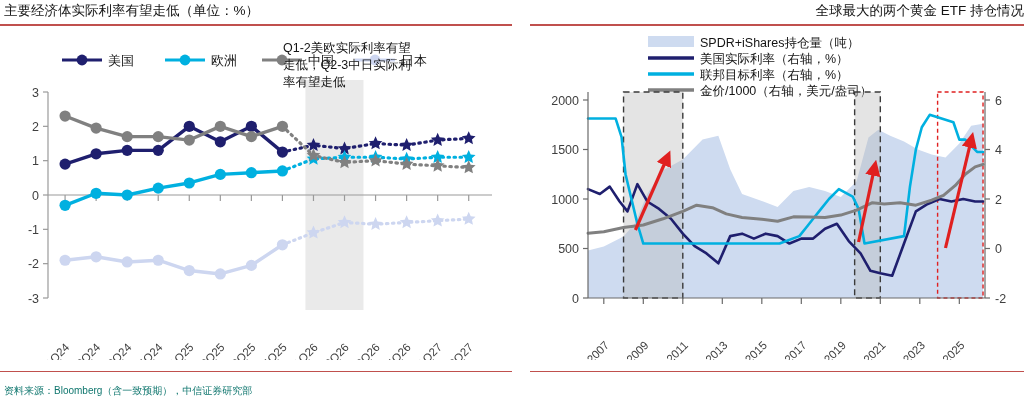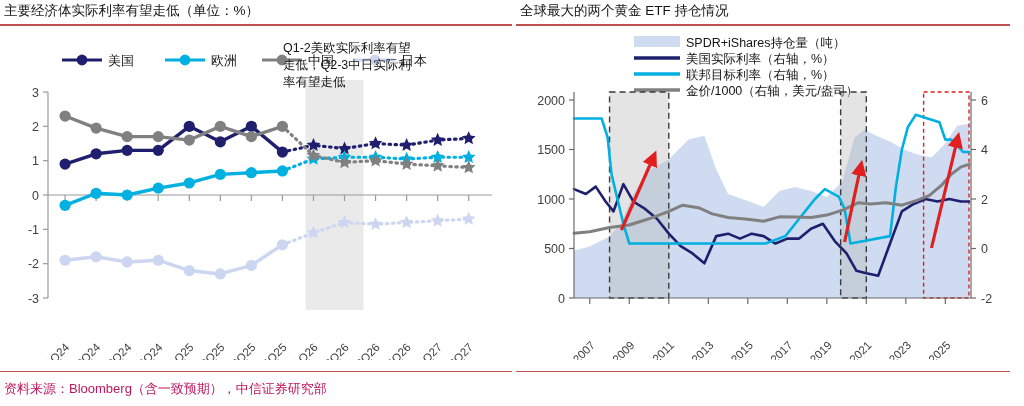--- a/index.html
+++ b/index.html
@@ -6,37 +6,37 @@
   html, body {
     width: 1024px; height: 406px;
     background: #ffffff;
     font-family: "Liberation Sans", "DejaVu Sans", sans-serif;
     overflow: hidden;
   }
   .page { position: relative; width: 1024px; height: 406px; }
 
   .panel { position: absolute; top: 0; height: 406px; }
   .panel-left  { left: 0;    width: 512px; }
-  .panel-right { left: 516px; width: 494px; }
+  .panel-right { left: 530px; width: 494px; text-align: right; }
 
   .panel-title {
     font-size: 13.5px; color: #141414; font-weight: 400;
     line-height: 18px; padding-left: 4px; padding-top: 2px;
     white-space: nowrap;
   }
   .title-rule {
     height: 1.5px; background: #c0504d; margin-top: 4px; width: 100%;
   }
   .foot-rule {
     position: absolute; left: 0; right: 0; bottom: 34px;
     height: 1.5px; background: #c0504d;
   }
   .source-note {
     position: absolute; left: 4px; bottom: 8px;
-    font-size: 13px; color: #be185d; white-space: nowrap;
+    font-size: 10px; color: #0f766e; white-space: nowrap;
   }
 
   .plot { position: absolute; left: 0; top: 30px; width: 100%; height: 330px; }
   svg { display: block; }
 
   .axis-label { font-size: 12.5px; fill: #3f3f3f; font-family: "Liberation Sans", sans-serif; }
   .tick-rot { font-size: 11.5px; fill: #3f3f3f; font-family: "Liberation Sans", sans-serif; }
   .legend-text { font-size: 13px; fill: #141414; font-family: "Liberation Sans", sans-serif; }
   .annot-text { font-size: 12.5px; fill: #141414; font-family: "Liberation Sans", sans-serif; }
   .legend-text-r { font-size: 12.5px; fill: #141414; font-family: "Liberation Sans", sans-serif; }

